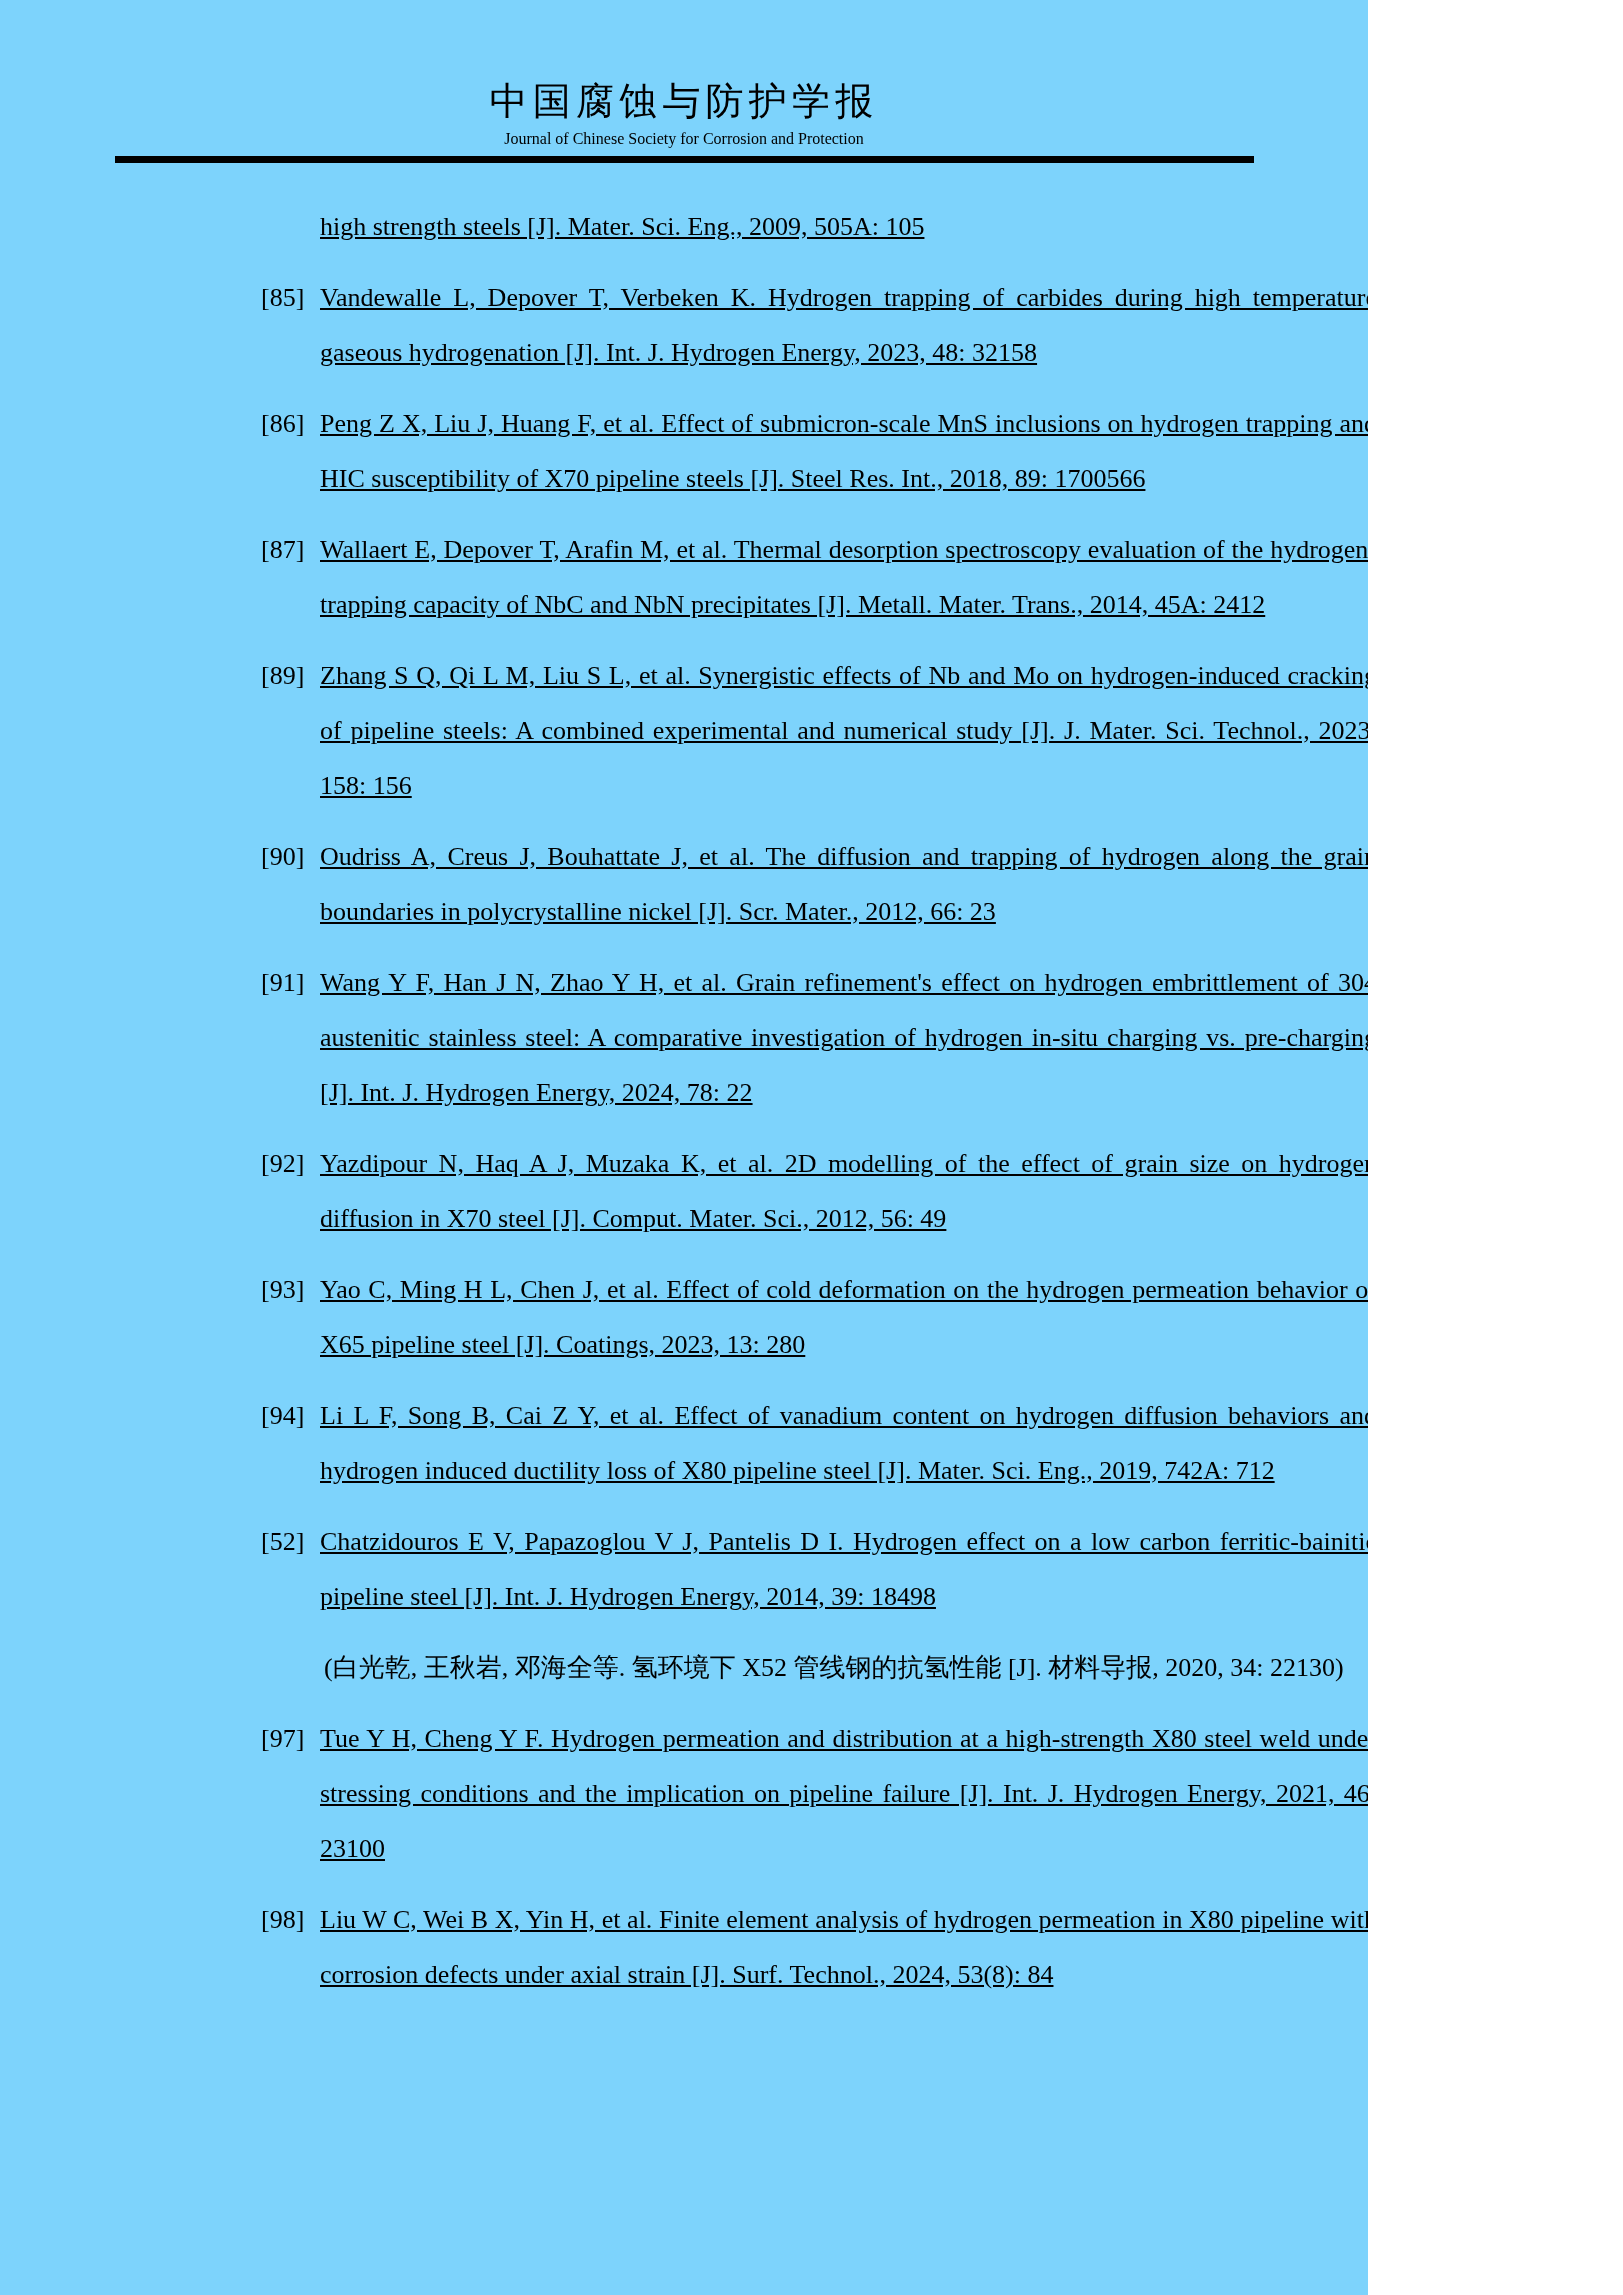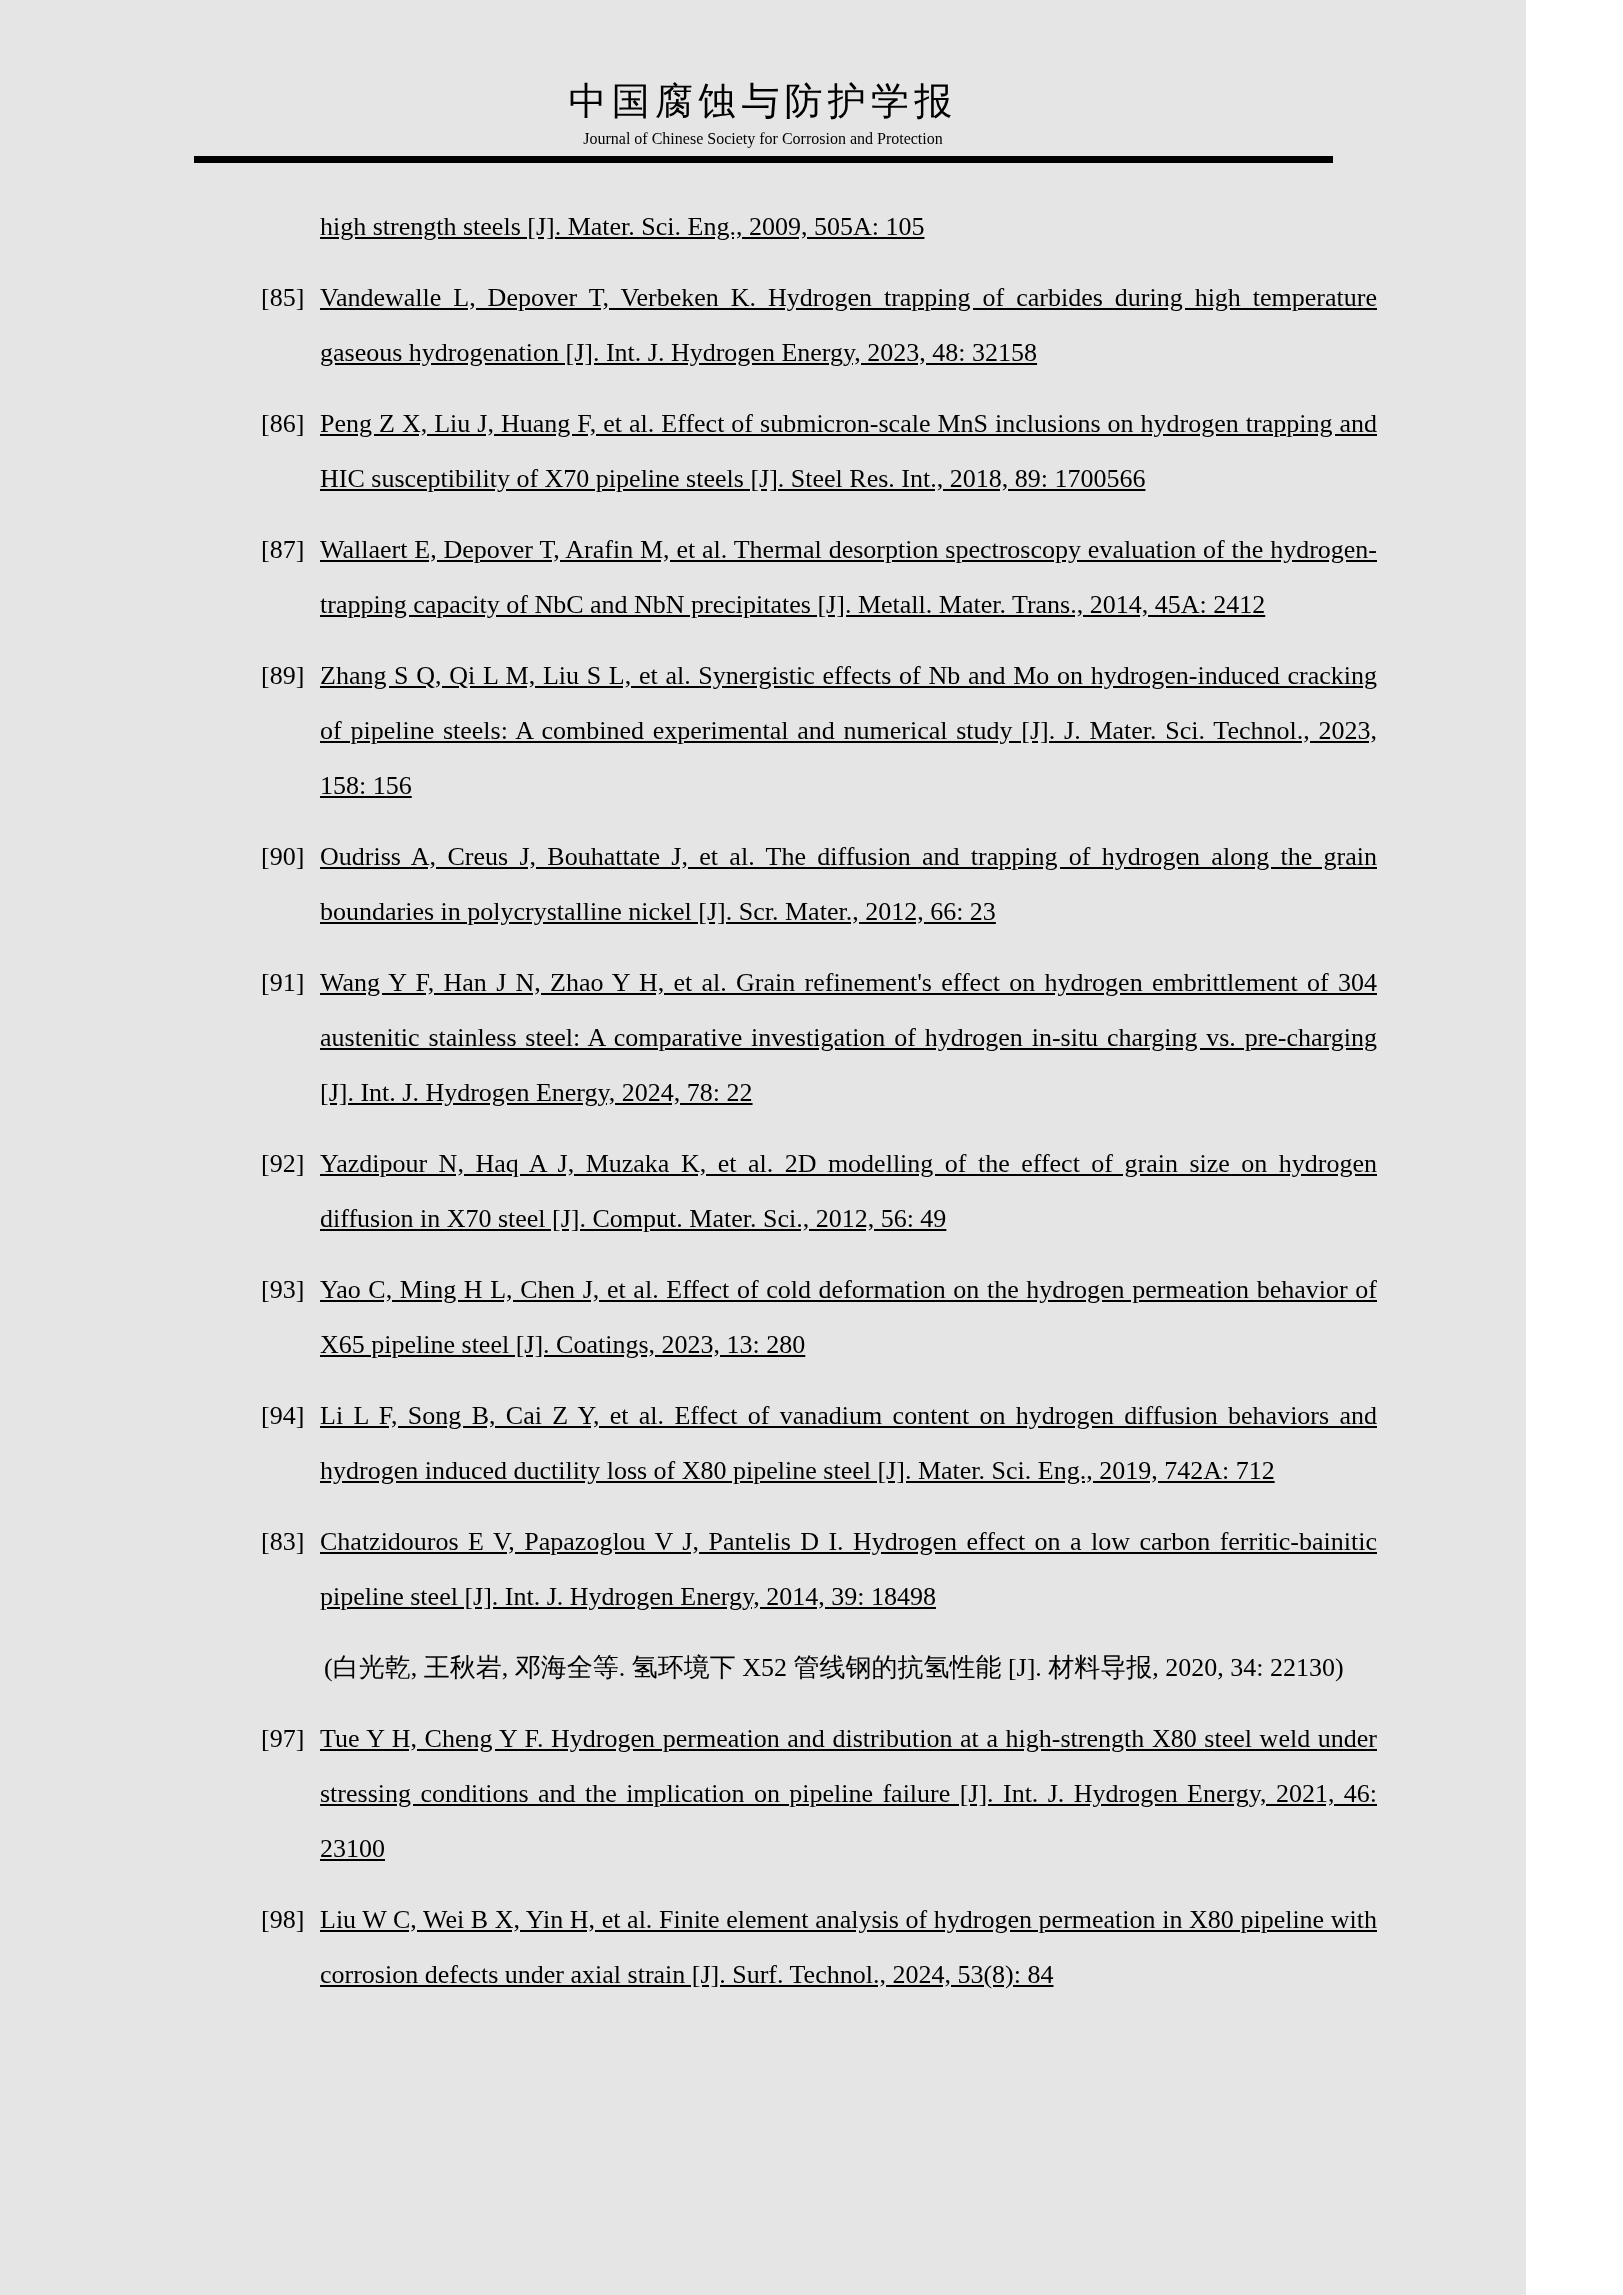--- a/index.html
+++ b/index.html
@@ -1,20 +1,20 @@
 <!DOCTYPE html>
 <html style="font-size:10.5px"><head>
 <meta charset="utf-8">
 <style>
   html, body { margin: 0; padding: 0; background: #ffffff; }
   .page {
     position: relative;
-    width: 1526px;
+    width: 1368px;
     height: 2295px;
-    background: #e5e5e5;
+    background: #7dd3fc;
     color: #000000;
     font-family: "Liberation Serif", "DejaVu Serif", serif;
     overflow: hidden;
   }
   .header { text-align: center; }
   .cn-title {
     margin: 82px 0 0 0;
     font-size: 38px;
     line-height: 1.0;
     letter-spacing: 5.2px;
@@ -79,21 +79,21 @@
   <p class="ref"><span class="ref-label">[90]</span><span class="ref-body">Oudriss A, Creus J, Bouhattate J, et al. The diffusion and trapping of hydrogen along the grain boundaries in polycrystalline nickel [J]. Scr. Mater., 2012, 66: 23</span></p>
 
   <p class="ref"><span class="ref-label">[91]</span><span class="ref-body">Wang Y F, Han J N, Zhao Y H, et al. Grain refinement's effect on hydrogen embrittlement of 304 austenitic stainless steel: A comparative investigation of hydrogen in-situ charging vs. pre-charging [J]. Int. J. Hydrogen Energy, 2024, 78: 22</span></p>
 
   <p class="ref"><span class="ref-label">[92]</span><span class="ref-body">Yazdipour N, Haq A J, Muzaka K, et al. 2D modelling of the effect of grain size on hydrogen diffusion in X70 steel [J]. Comput. Mater. Sci., 2012, 56: 49</span></p>
 
   <p class="ref"><span class="ref-label">[93]</span><span class="ref-body">Yao C, Ming H L, Chen J, et al. Effect of cold deformation on the hydrogen permeation behavior of X65 pipeline steel [J]. Coatings, 2023, 13: 280</span></p>
 
   <p class="ref"><span class="ref-label">[94]</span><span class="ref-body">Li L F, Song B, Cai Z Y, et al. Effect of vanadium content on hydrogen diffusion behaviors and hydrogen induced ductility loss of X80 pipeline steel [J]. Mater. Sci. Eng., 2019, 742A: 712</span></p>
 
-  <p class="ref"><span class="ref-label">[83]</span><span class="ref-body">Chatzidouros E V, Papazoglou V J, Pantelis D I. Hydrogen effect on a low carbon ferritic-bainitic pipeline steel [J]. Int. J. Hydrogen Energy, 2014, 39: 18498</span></p>
+  <p class="ref"><span class="ref-label">[52]</span><span class="ref-body">Chatzidouros E V, Papazoglou V J, Pantelis D I. Hydrogen effect on a low carbon ferritic-bainitic pipeline steel [J]. Int. J. Hydrogen Energy, 2014, 39: 18498</span></p>
 
 <p class="ref-note">(白光乾, 王秋岩, 邓海全等. 氢环境下 X52 管线钢的抗氢性能 [J]. 材料导报, 2020, 34: 22130)</p>
   <p class="ref"><span class="ref-label">[97]</span><span class="ref-body">Tue Y H, Cheng Y F. Hydrogen permeation and distribution at a high-strength X80 steel weld under stressing conditions and the implication on pipeline failure [J]. Int. J. Hydrogen Energy, 2021, 46: 23100</span></p>
 
   <p class="ref"><span class="ref-label">[98]</span><span class="ref-body">Liu W C, Wei B X, Yin H, et al. Finite element analysis of hydrogen permeation in X80 pipeline with corrosion defects under axial strain [J]. Surf. Technol., 2024, 53(8): 84</span></p>
 </div>
 </div>
 
 
 </body></html>

